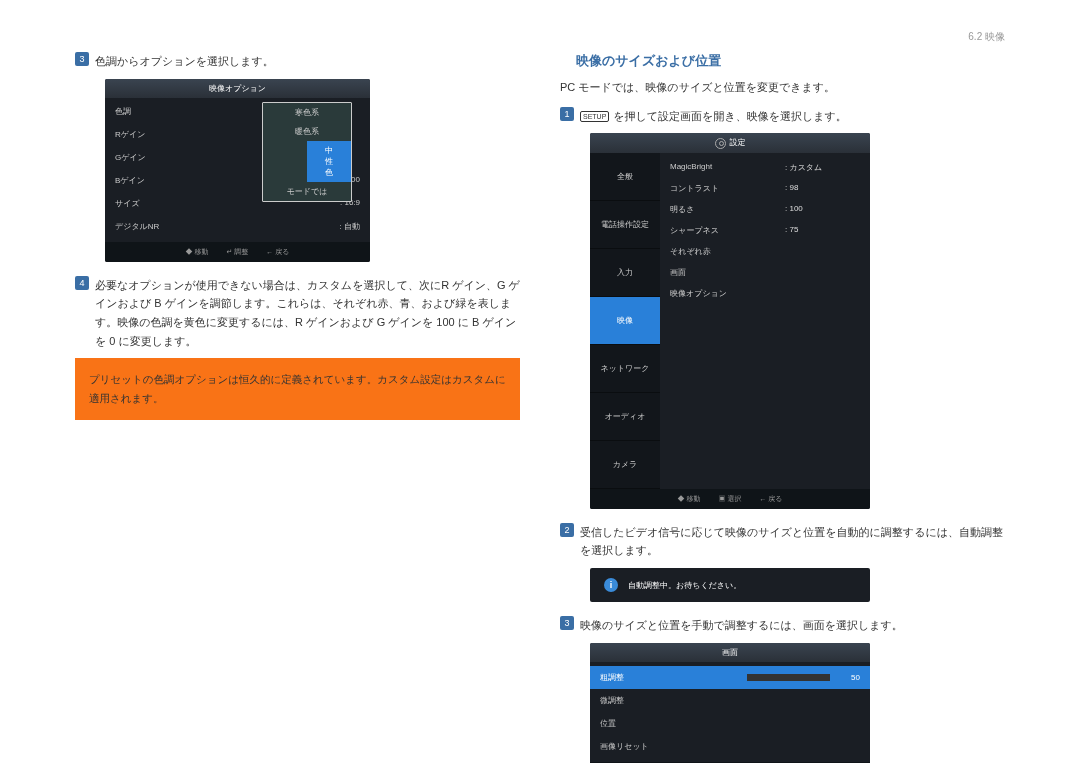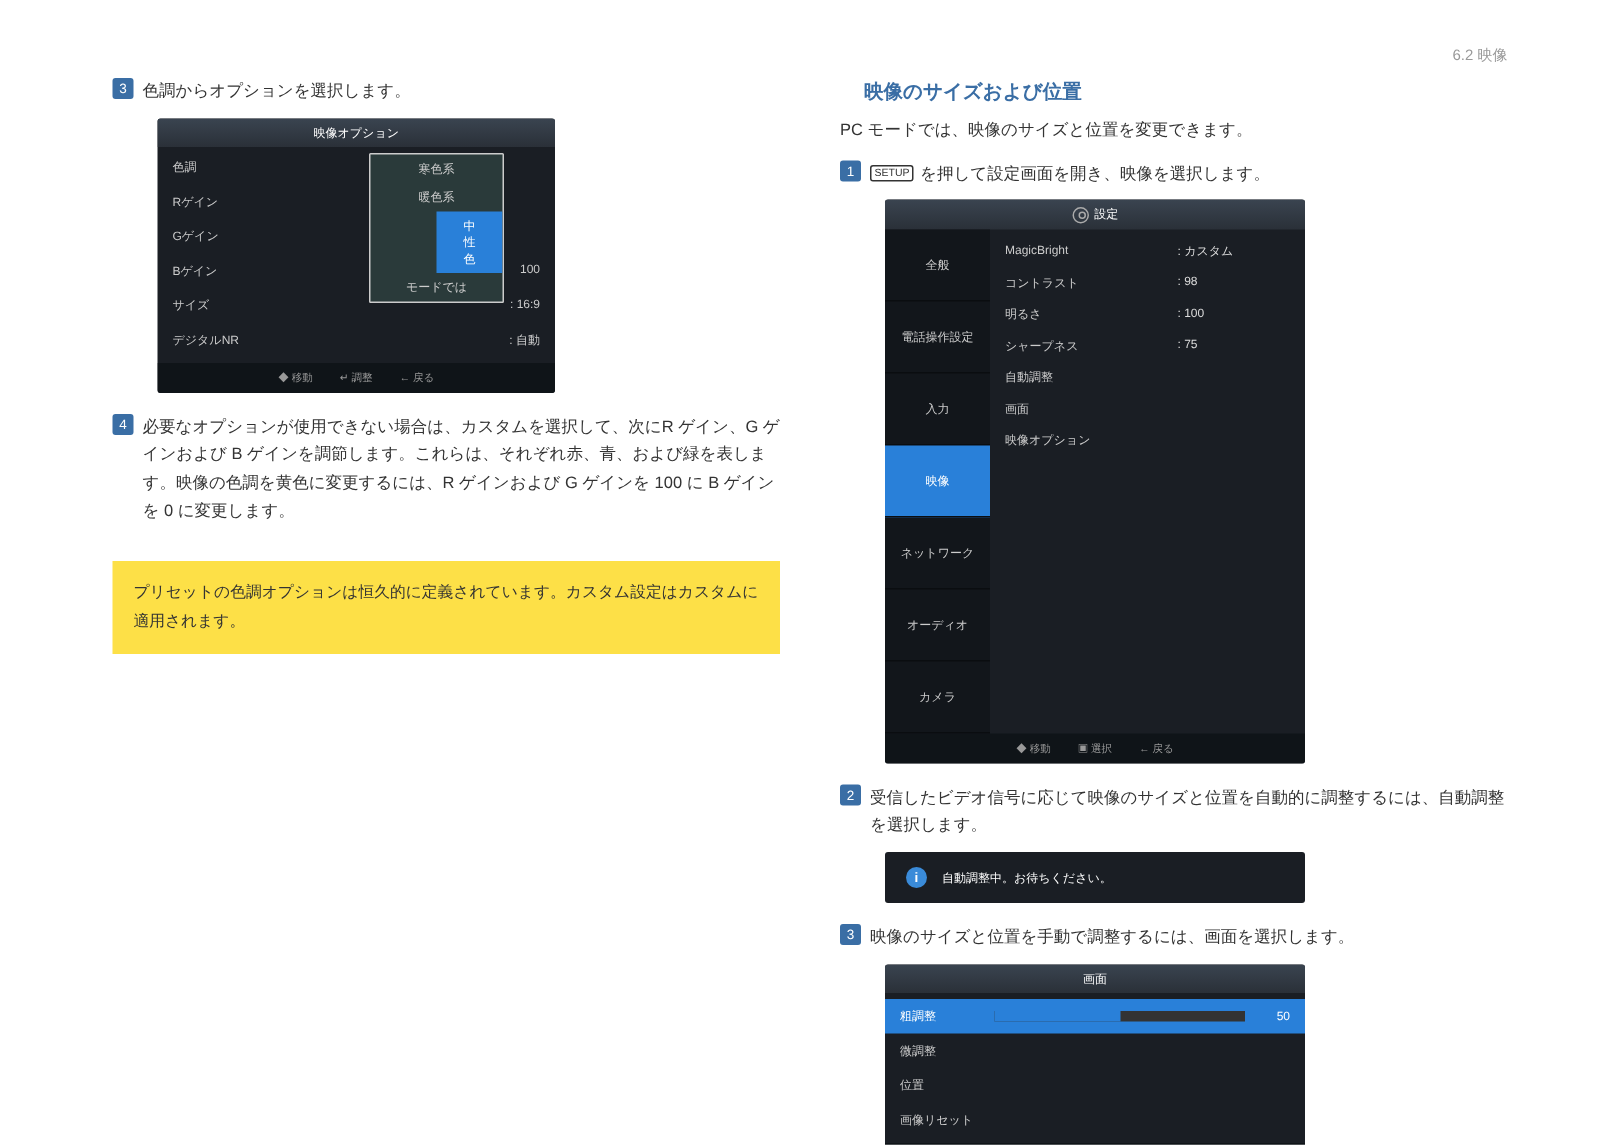--- a/index.html
+++ b/index.html
@@ -24,21 +24,21 @@
   .osd-left-item { padding: 18px 8px; color: #ccc; text-align: center; border-bottom: 1px solid #0a0d10; }
   .osd-left-item.active { background: #2980d9; color: #fff; }
   .osd-row { display: flex; padding: 5px 10px; color: #ccc; gap: 35px; }
   .osd-row .label { width: 80px; }
   .osd-row .value { flex: 1; text-align: left; color: #ddd; }
   .osd-highlight { color: #7fc6ff; }
   .osd-footer { background: #0f1418; padding: 5px 10px; display: flex; justify-content: center; gap: 18px; color: #999; font-size: 7px; }
   .popup-box { background: #2a3a3a; border: 1.2px solid #ccc; border-radius: 1px; overflow: hidden; position: relative; }
   .popup-item { padding: 4px 16px; color: #ccc; text-align: center; }
   .popup-item.sel { background: #2980d9; color: #fff; margin-left: 44px; }
-  .gray-note { background: #fde047; padding: 12px 14px; margin-top: 24px; line-height: 1.8; font-size: 10.5px; }
+  .gray-note { background: #f97316; padding: 12px 14px; margin-top: 8px; line-height: 1.8; font-size: 10.5px; }
   .info-bar { background: #1a1e24; color: #fff; padding: 10px 14px; margin: 6px 0 14px 30px; width: 280px; display: flex; align-items: center; font-size: 8px; border-radius: 2px;}
   .info-icon { width: 14px; height: 14px; border-radius: 50%; background: #3a8bd9; color: #fff; text-align: center; line-height: 14px; margin-right: 10px; font-size: 9px; font-weight: bold; }
   .slider-track { flex: 1; height: 7px; background: #333; position: relative; margin: 0 8px; }
   .slider-fill { position: absolute; left: 0; top: 0; bottom: 0; background: #2980d9; }
   .slider-row { display: flex; align-items: center; padding: 6px 10px; color: #fff; justify-content: space-between; }
   .pager { text-align: right; margin-top: 10px; }
   .pager-arrow { display: inline-block; width: 0; height: 0; border-top: 5px solid transparent; border-bottom: 5px solid transparent; vertical-align: middle; }
   .pager-prev { border-right: 8px solid #3a6ea5; margin-right: 8px; }
   .pager-next { border-left: 8px solid #3a6ea5; margin-left: 8px; }
   .pager-num { font-size: 12px; font-weight: 600; vertical-align: middle; }
@@ -90,21 +90,21 @@
               <span class="label">サイズ</span>
               <span class="mid"></span>
               <span class="val">: 16:9</span>
             </div>
           <div class="osd1-row">
               <span class="label dim">デジタルNR</span>
               <span class="mid"></span>
               <span class="val dim">: 自動</span>
             </div>
 
-          <div class="popup-box" style="position:absolute; right:34px; top:4px; width:90px;">
+          <div class="popup-box" style="position:absolute; right:18px; top:4px; width:90px;">
             <div class="popup-item">寒色系</div>
             <div class="popup-item">暖色系</div>
             <div class="popup-item sel">中性色</div>
             <div class="popup-item">モードでは</div>
           </div>
         </div>
         <div class="osd-footer">
           <span>◆ <span>移動</span></span>
           <span>↵ <span>調整</span></span>
           <span>← <span>戻る</span></span>
@@ -153,21 +153,21 @@
               </div>
             <div class="osd-row">
                 <span class="label">明るさ</span>
                 <span class="value">: 100</span>
               </div>
             <div class="osd-row">
                 <span class="label">シャープネス</span>
                 <span class="value">: 75</span>
               </div>
             <div class="osd-row">
-                <span class="label">自動調整</span>
+                <span class="label">それぞれ赤</span>
                 <span class="value"></span>
               </div>
             <div class="osd-row">
                 <span class="label">画面</span>
                 <span class="value"></span>
               </div>
             <div class="osd-row">
                 <span class="label">映像オプション</span>
                 <span class="value"></span>
               </div>

